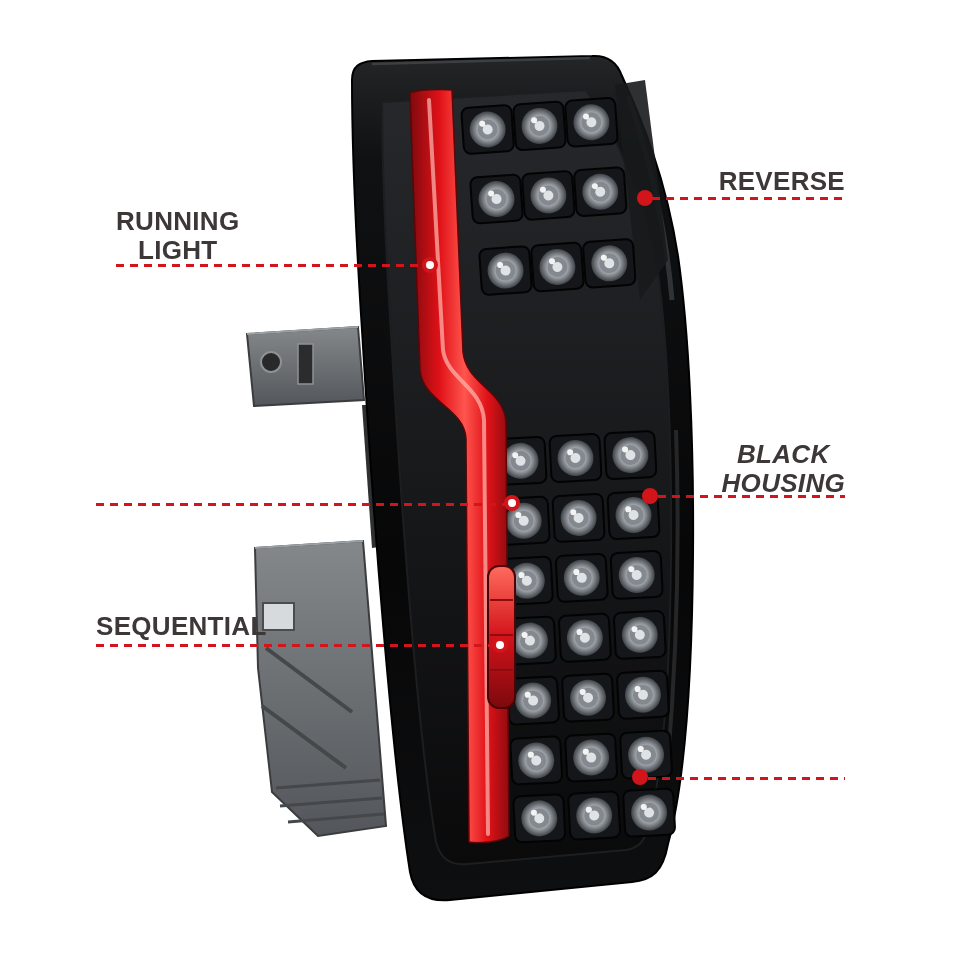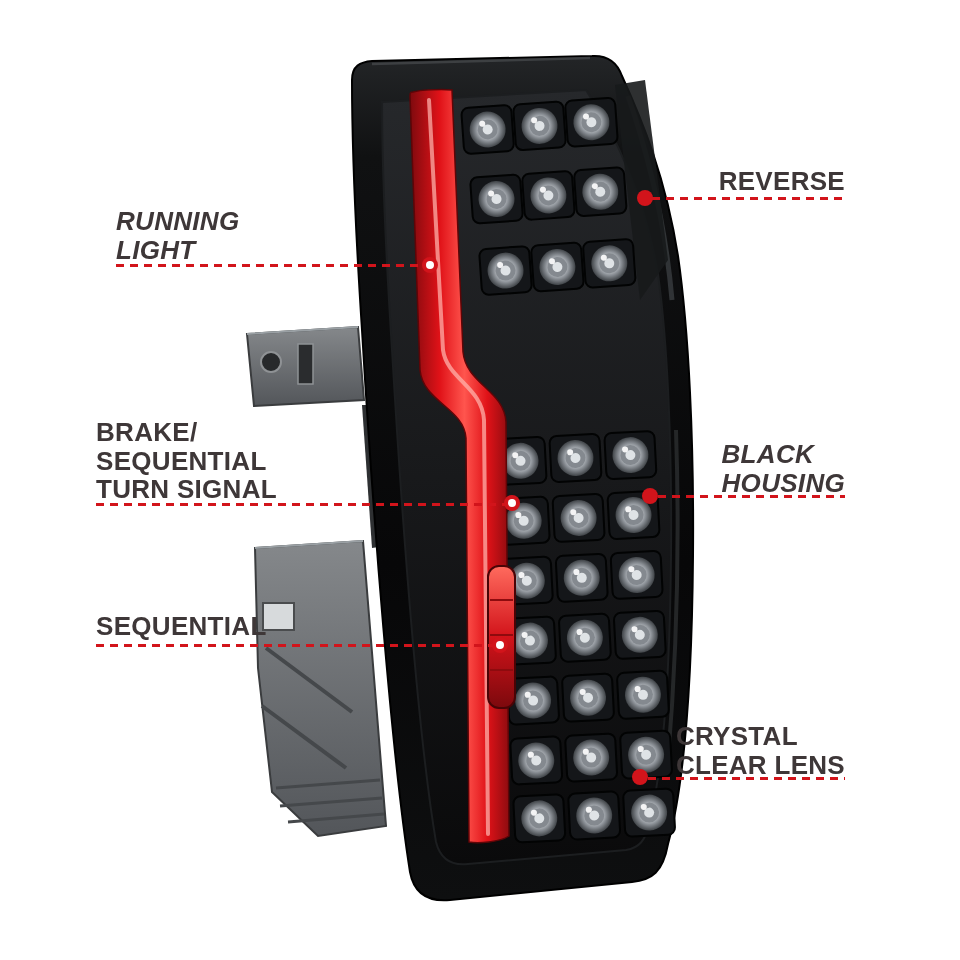--- a/index.html
+++ b/index.html
@@ -2,21 +2,21 @@
 <html style="--background: #ffffff; --label-text: #3e3738; --leader-line: #d2141b; --dot: #d2141b; --housing-black: #0b0c0d; --light-bar-red: #e4131a; --reflector-red: #e0262b; --bracket-gray: #6f7275; --led-chrome: #c9ced2;"><head>
 <meta charset="utf-8">
 <style>
   html,body { margin:0; padding:0; }
   body {
     width:960px; height:960px;
     background:var(--background,#ffffff);
     position:relative; overflow:hidden;
     font-family:"Liberation Sans", sans-serif;
   }
-  .figure { position:absolute; inset:0; }
+  .figure { position:absolute; inset:0;text-align:center; }
   svg.art { position:absolute; left:0; top:0; }
   .label {
     position:absolute;
     font-weight:700;
     font-size:26px;
     line-height:1.1;
     letter-spacing:0.3px;
     color:var(--label-text,#3e3738);
     white-space:pre-line;
   }
@@ -166,38 +166,33 @@
       <line x1="490" y1="600" x2="513" y2="600" stroke="#8e0b0e" stroke-width="2"></line>
       <line x1="490" y1="635" x2="513" y2="635" stroke="#8e0b0e" stroke-width="2"></line>
       <line x1="490" y1="670" x2="513" y2="670" stroke="#8e0b0e" stroke-width="2"></line>
     </g>
   </svg>
 
   <div class="label" style="right:115px; top:167px;">REVERSE</div>
   <div class="leader" style="left:652px; top:197px; width:193px;"></div>
   <div class="dot" style="left:637px; top:190px;"></div>
 
-  <div class="label" style="left:116px; top:207px;font-style:italic;">RUNNING
+  <div class="label" style="left:116px; top:207px;">RUNNING
 LIGHT</div>
   <div class="leader" style="left:116px; top:264px; width:308px;"></div>
   <div class="dot ring" style="left:422px; top:257px;"></div>
 
-  <div class="label" style="left:96px; top:418px;">BRAKE/
-SEQUENTIAL
-TURN SIGNAL</div>
   <div class="leader" style="left:96px; top:503px; width:410px;"></div>
   <div class="dot ring" style="left:504px; top:495px;"></div>
 
   <div class="label" style="right:115px; top:440px;font-style:italic;">BLACK
 HOUSING</div>
   <div class="leader" style="left:658px; top:495px; width:187px;"></div>
   <div class="dot" style="left:642px; top:488px;"></div>
 
   <div class="label" style="left:96px; top:612px;">SEQUENTIAL</div>
   <div class="leader" style="left:96px; top:644px; width:398px;"></div>
   <div class="dot ring" style="left:492px; top:637px;"></div>
 
-  <div class="label" style="right:115px; top:722px;">CRYSTAL
-CLEAR LENS</div>
   <div class="leader" style="left:648px; top:777px; width:197px;"></div>
   <div class="dot" style="left:632px; top:769px;"></div>
 
 </div>
 
 </body></html>

